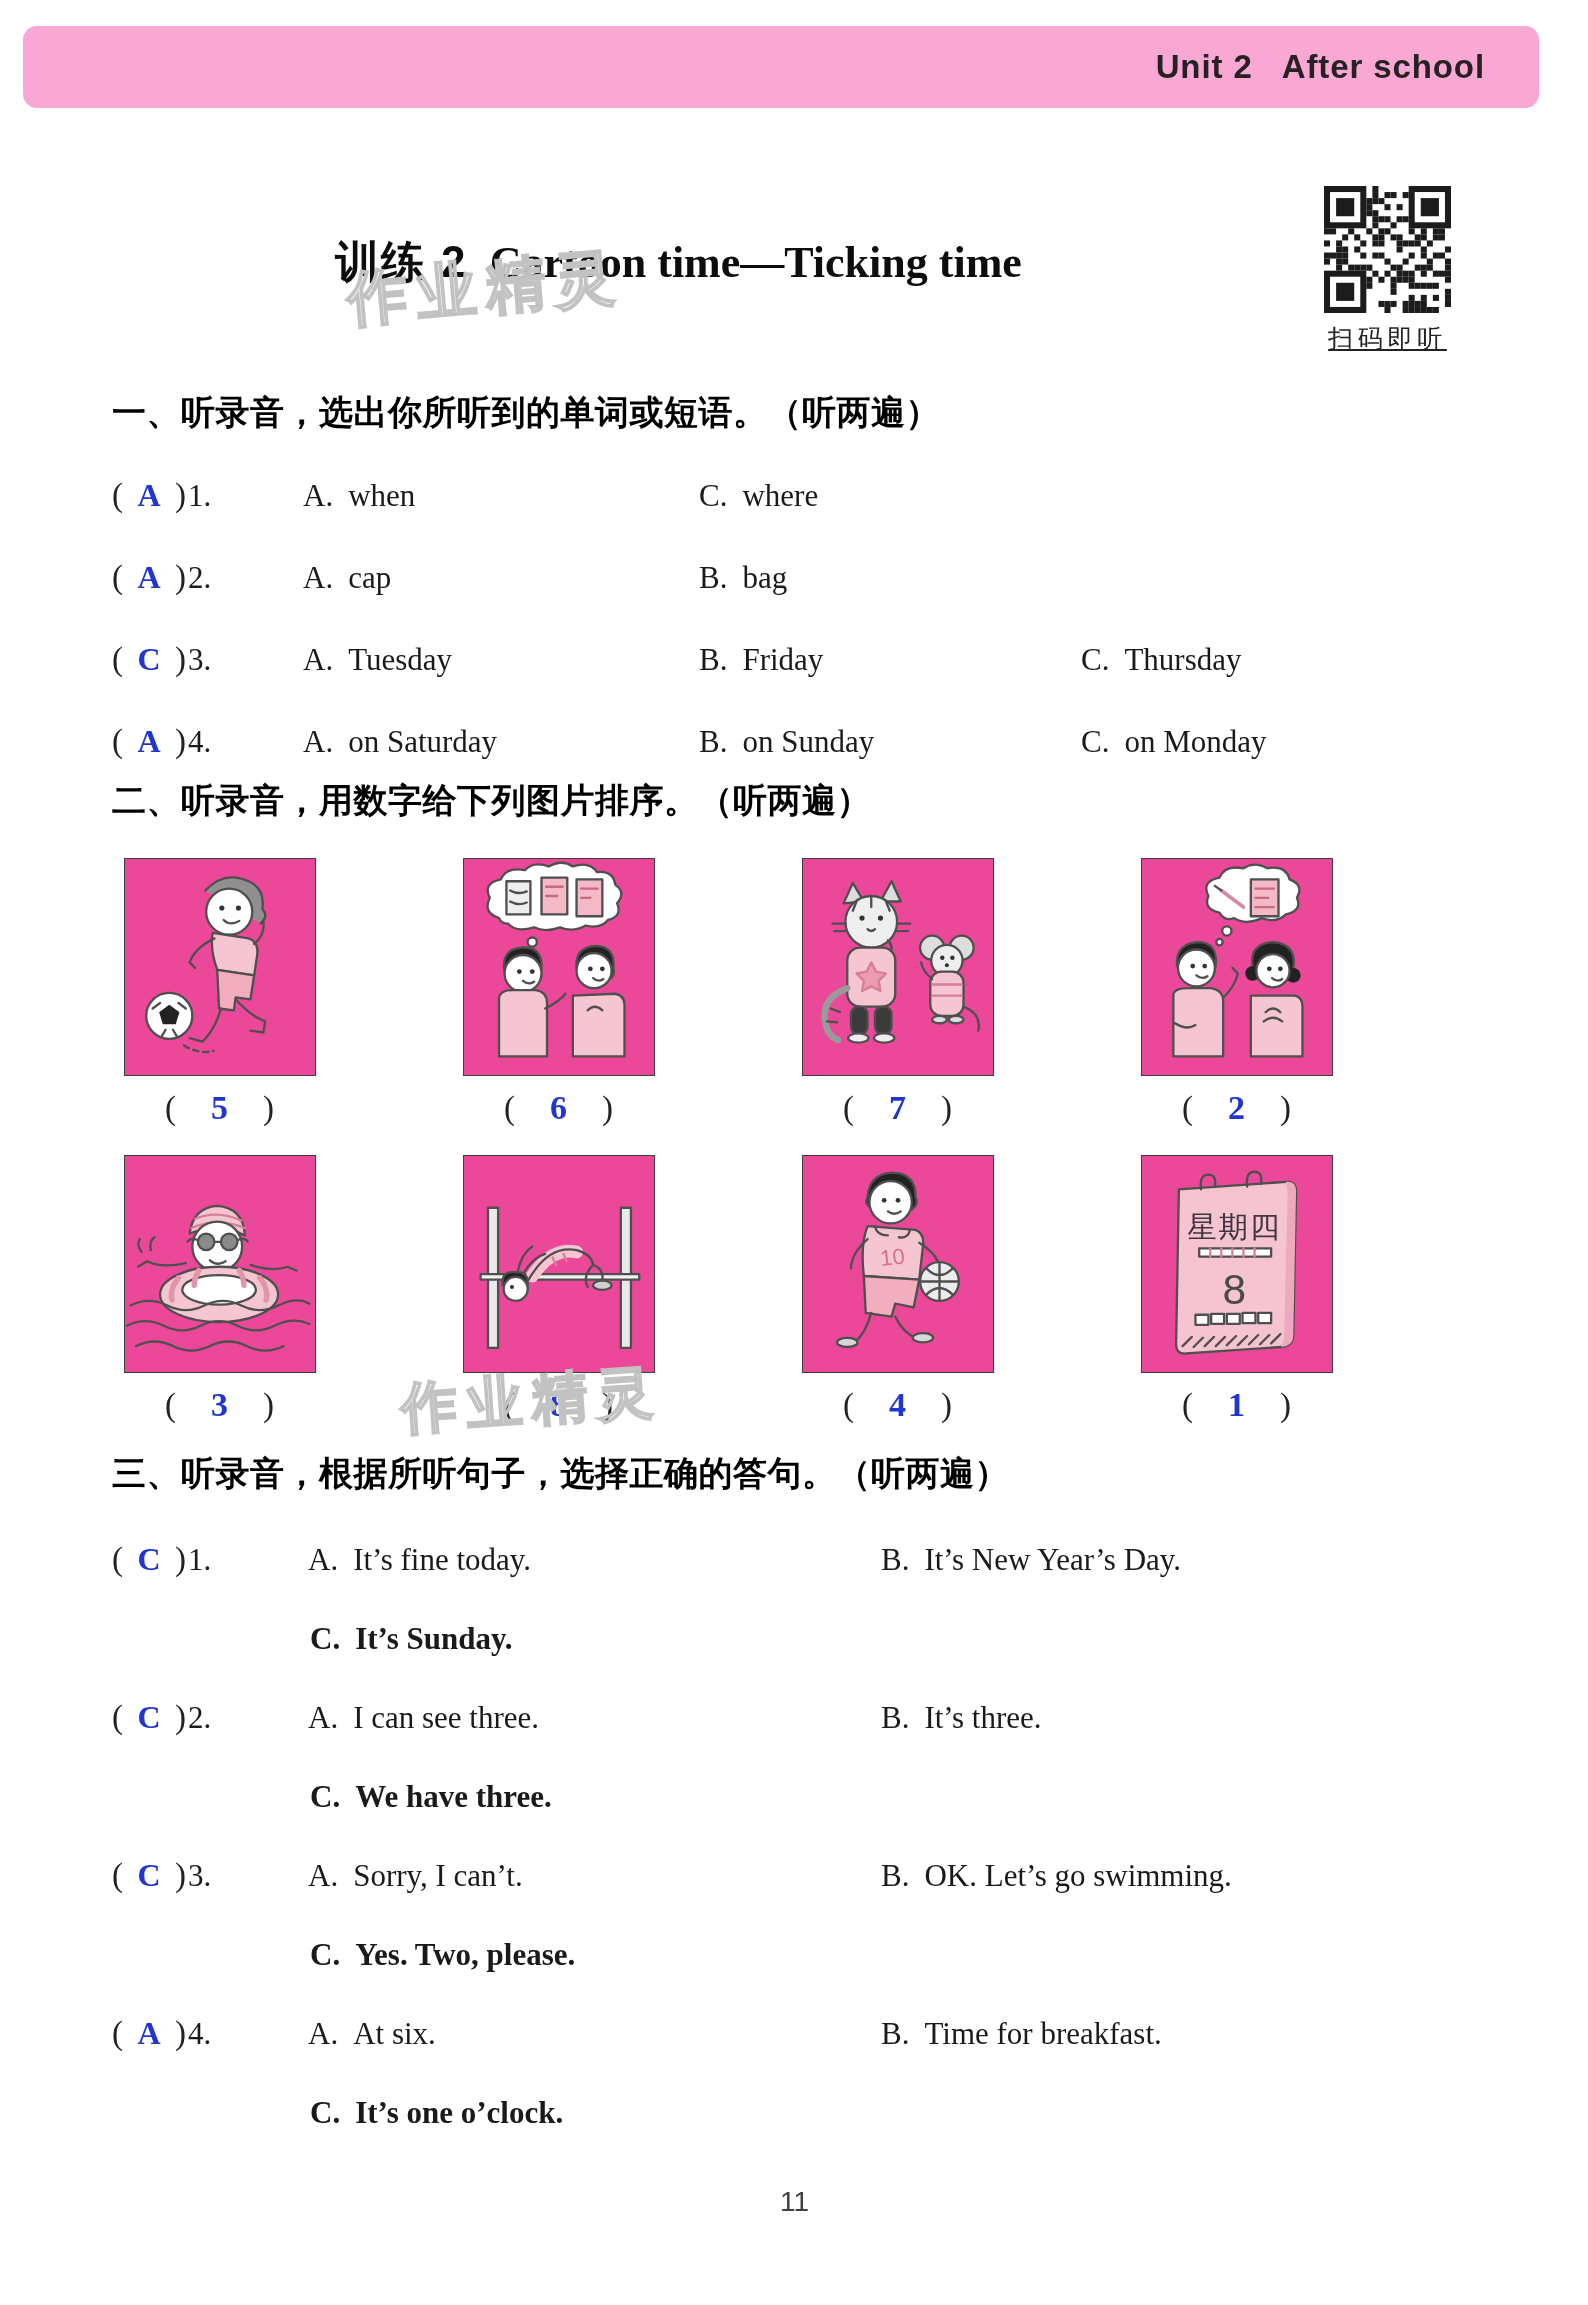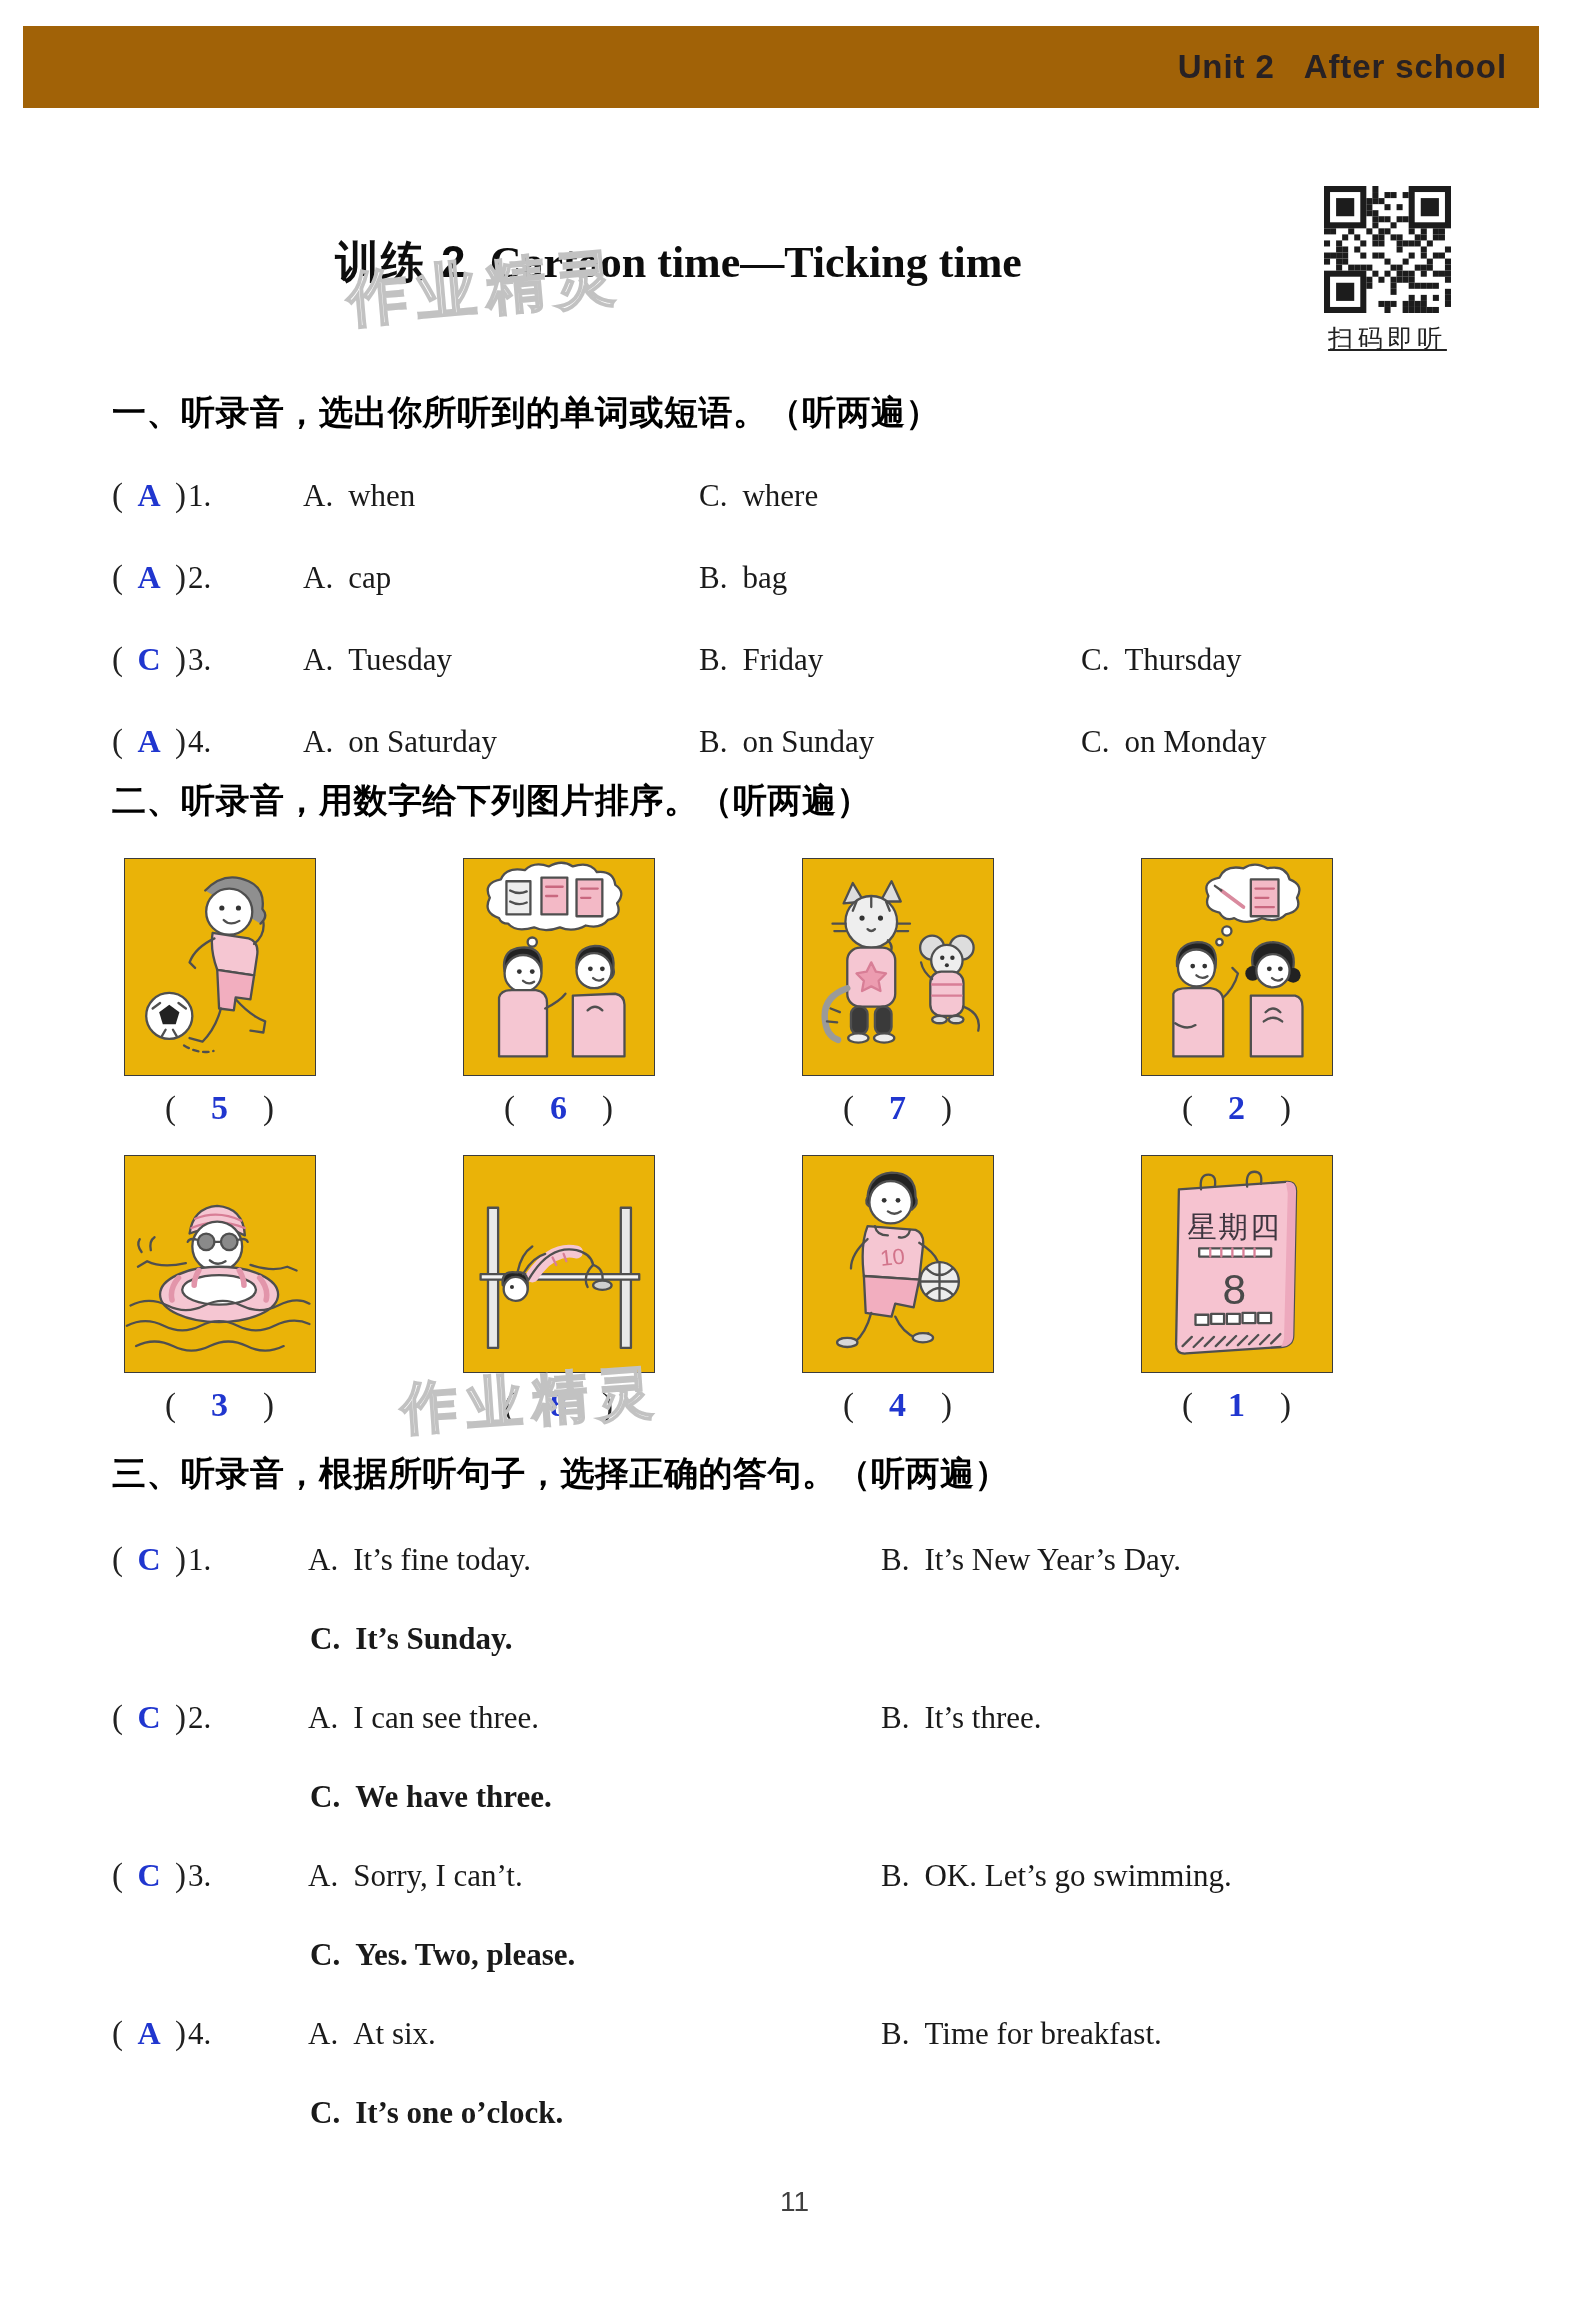--- a/index.html
+++ b/index.html
@@ -3,22 +3,22 @@
 <meta charset="utf-8">
 <style>
   html,body{margin:0;padding:0;}
   body{
     width:1589px;height:2305px;position:relative;background:#ffffff;
     font-family:"Liberation Serif",serif;color:#1a1a1a;overflow:hidden;
   }
   
   .band{
     position:absolute;left:23px;top:26px;width:1516px;height:82px;
-    background:#a16207;display:flex;align-items:center;justify-content:flex-end;
-    padding-right:32px;box-sizing:border-box;
+    background:#f9a8d4;display:flex;align-items:center;justify-content:flex-end;
+    padding-right:54px;box-sizing:border-box;border-radius:14px;
   }
   .band .unit{
     font-family:"Liberation Sans",sans-serif;font-weight:700;font-size:33px;
     color:#272124;letter-spacing:0.9px;white-space:pre;
   }
   
   .titlewrap{
     position:absolute;left:112px;top:233px;width:1133px;text-align:center;
     font-weight:700;color:#0d0d0d;white-space:nowrap;
   }
@@ -60,21 +60,21 @@
     font-weight:700;font-size:32px;
   }
   .qn{margin-left:1.9px;}
   .opt .ol{margin-right:15px;}
   
   .pics{
     position:relative;left:-62px;width:1357px;margin-top:34px;
     display:grid;grid-template-columns:repeat(4,339px);row-gap:28px;justify-items:center;
   }
   .pic-cell{display:flex;flex-direction:column;align-items:center;}
-  .pic-box{width:192px;height:218px;border:1.9px solid #3c3c3c;background:#eab308;box-sizing:border-box;}
+  .pic-box{width:192px;height:218px;border:1.9px solid #3c3c3c;background:#ec4899;box-sizing:border-box;}
   .art{width:100%;height:100%;display:block;}
   .ln{stroke:#4f4f4f;stroke-width:2.5;fill:none;stroke-linecap:round;stroke-linejoin:round;}
   .dot{fill:#333;stroke:none;}
   .art text{font-family:"Liberation Sans",sans-serif;}
   .pic-ans{
     margin-top:13px;display:flex;align-items:baseline;gap:35px;font-size:34px;
   }
   .pic-ans .ans{width:auto;font-size:34px;}
   
   .q3list{margin-top:43px;}

